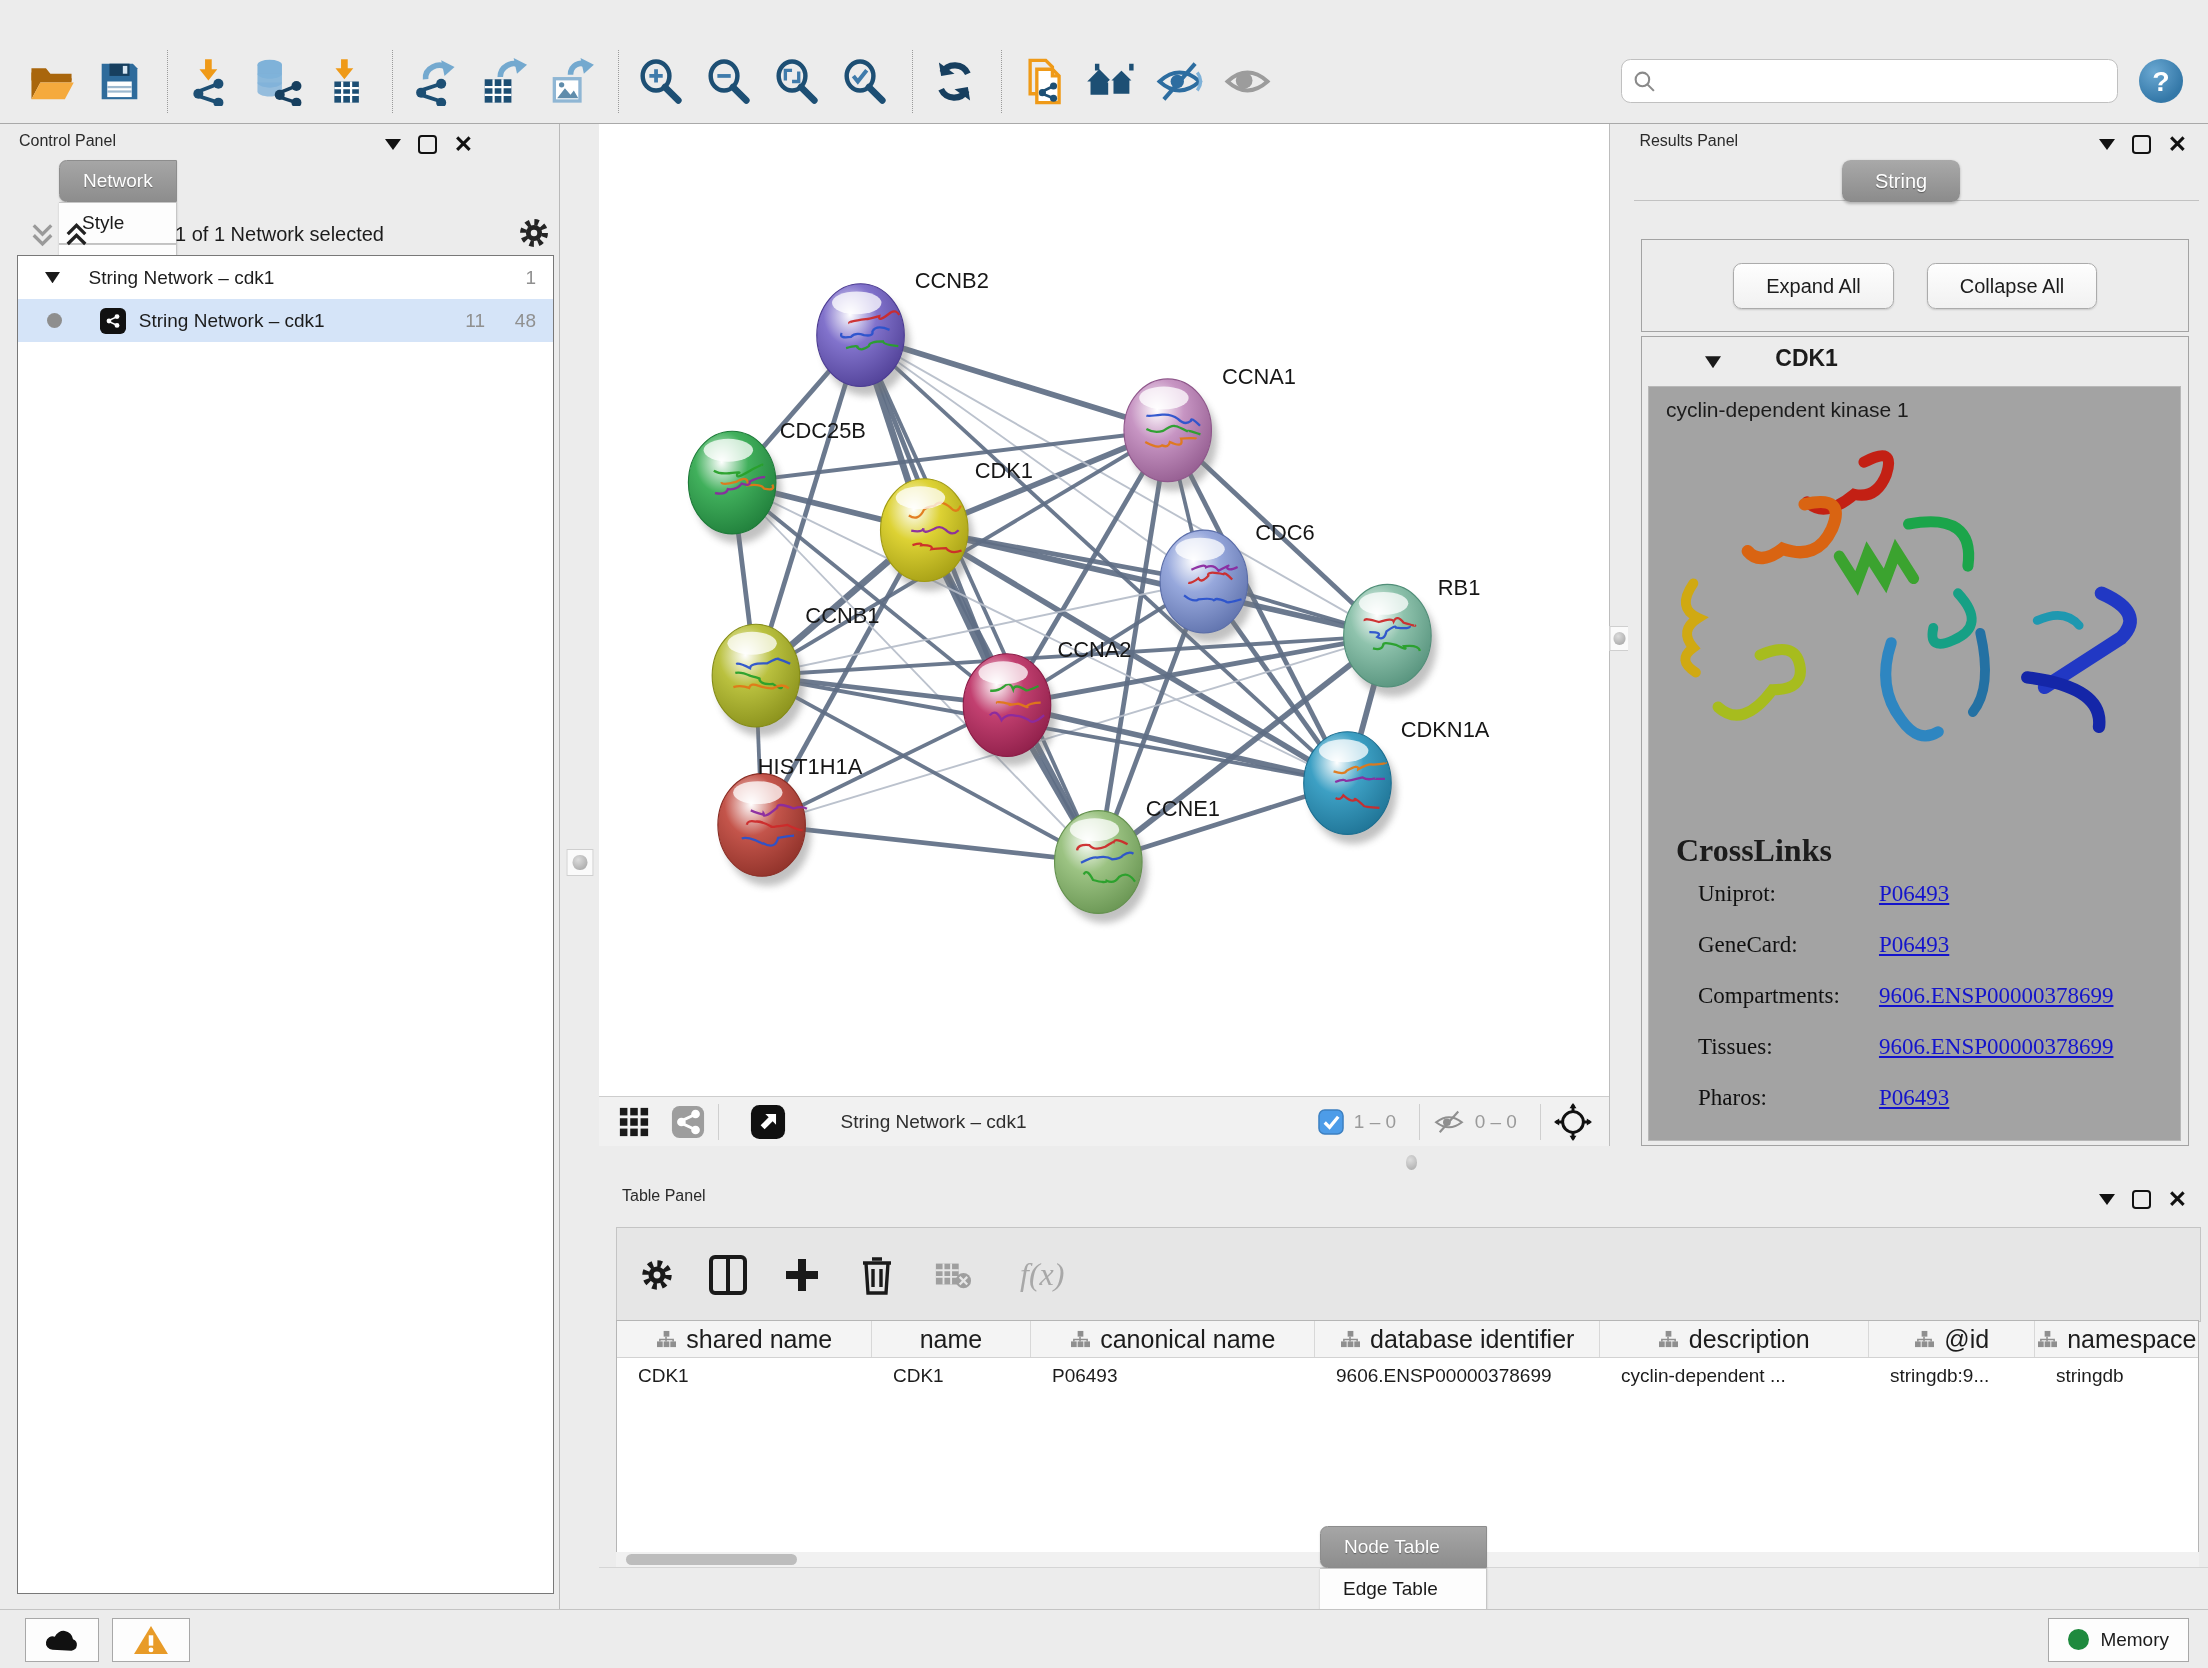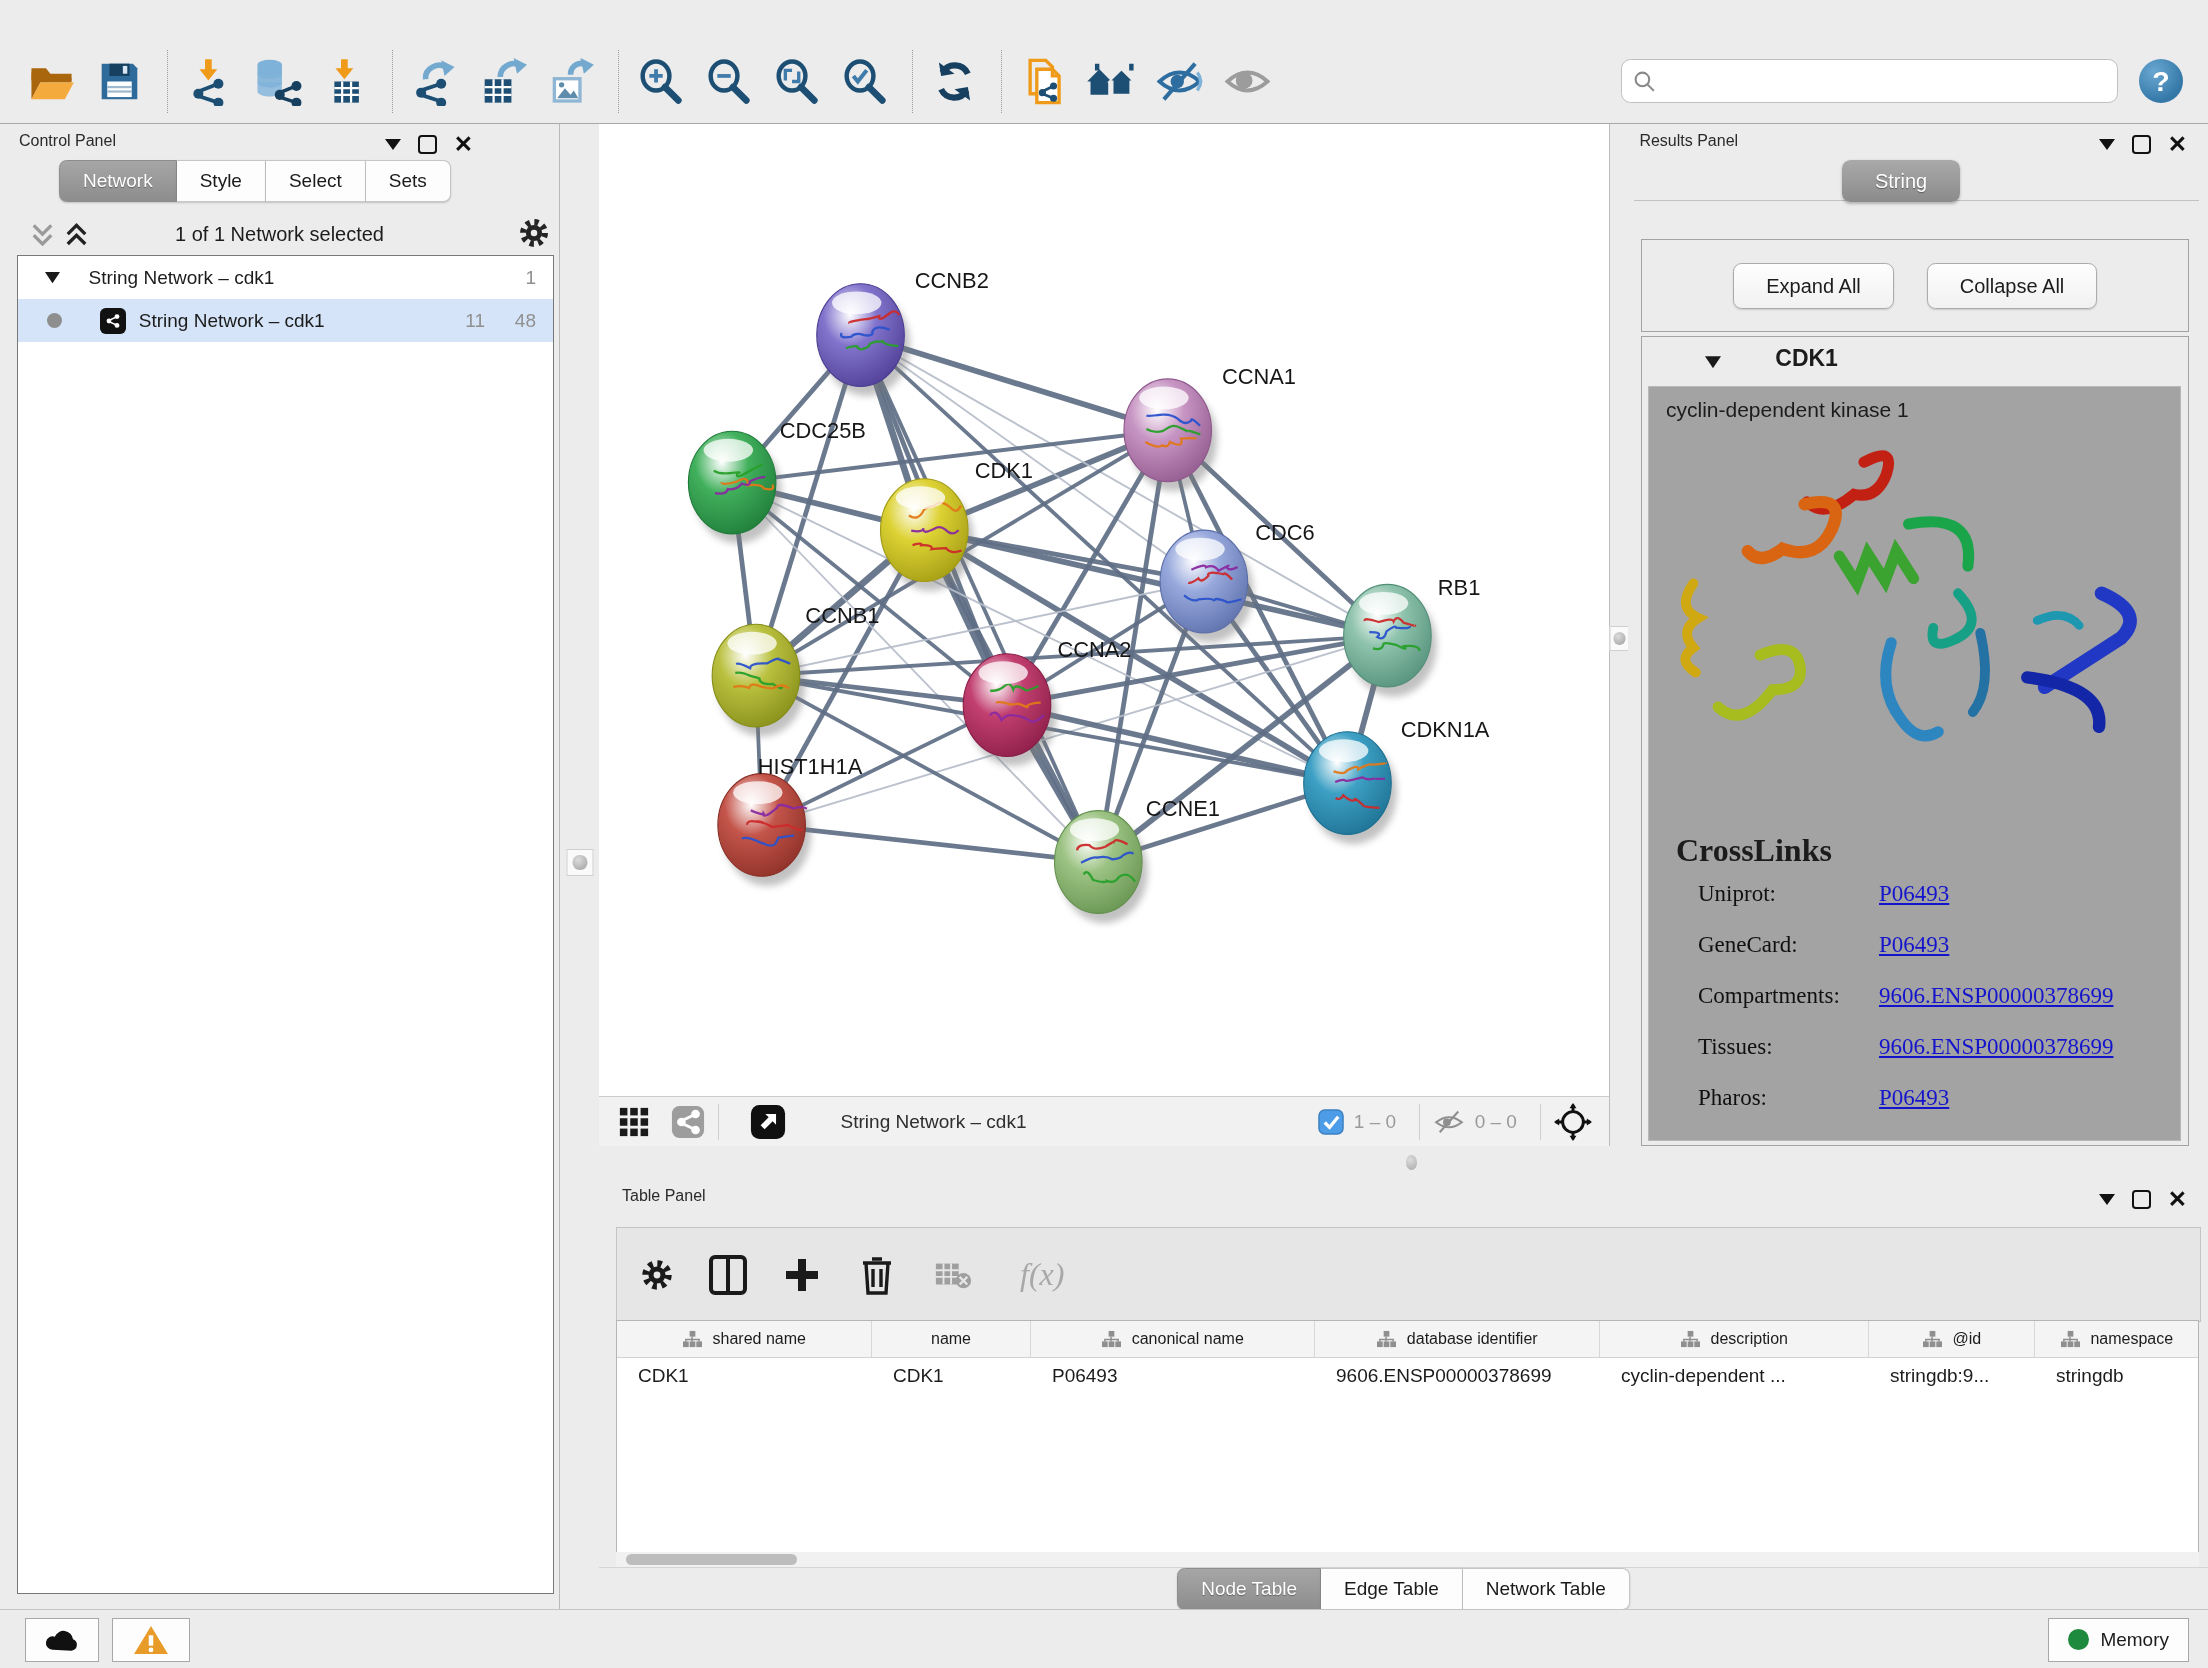--- a/index.html
+++ b/index.html
@@ -29,21 +29,21 @@
     font-size:28.5px;font-weight:bold;display:flex;align-items:center;justify-content:center;flex:0 0 auto;}
 
   
   .panel-title{font-size:16px;color:#2a2a2a;}
   .wctls{position:absolute;display:flex;align-items:center;gap:17px;}
   .wc-tri{width:0;height:0;border-left:8.6px solid transparent;border-right:8.6px solid transparent;
     border-top:11.4px solid #111;}
   .wc-float{width:14.3px;height:14.3px;border:2.9px solid #111;border-radius:3.8px;}
   .wc-x{font-size:23px;font-weight:bold;color:#111;line-height:14.3px;}
 
-  .seg-wrap{display:flex;}
+  .seg-wrap{display:flex;flex-direction:column;}
   .seg-tab{height:40px;line-height:40px;padding:0 23px;background:#fdfdfd;border:1px solid #c6c6c6;
     border-left:none;font-size:19px;color:#1a1a1a;box-shadow:0 1px 1.9px rgba(0,0,0,.18);}
   .seg-tab:first-child{border-left:1px solid #c6c6c6;border-radius:7.6px 0 0 7.6px;}
   .seg-tab:last-child{border-radius:0 7.6px 7.6px 0;}
   .seg-tab.sel{background:linear-gradient(#a6a6a6,#8d8d8d);color:#fff;
     text-shadow:0 1px 1px rgba(0,0,0,.35);border-color:#8d8d8d;}
 
   
   #control-panel{left:0;top:124px;width:559px;height:1486px;background:#ececec;}
   #cp-list{position:absolute;left:17px;top:131px;width:537px;height:1339px;background:#fff;
@@ -90,21 +90,21 @@
   .xl-label{width:181px;font-size:23px;color:#101010;}
   .xl-link{font-size:23px;color:#1414cc;text-decoration:underline;}
 
   
   #table-panel{left:599px;top:1179px;width:1609px;height:430px;background:#ececec;}
   #tp-toolbar{position:absolute;left:17px;top:48px;width:1583px;height:93px;background:#e6e6e6;
     border:1px solid #c4c4c4;display:flex;align-items:center;}
   #tp-table{position:absolute;left:17px;top:141px;width:1583px;height:247px;background:#fff;
     border:1px solid #b5b5b5;box-sizing:border-box;overflow:hidden;}
   #tp-header{display:flex;height:36px;background:#f4f4f4;border-bottom:1.9px solid #d2d2d2;}
-  .th{display:flex;align-items:center;justify-content:center;gap:9.5px;font-size:16px;color:#1c1c1c;
+  .th{display:flex;align-items:center;justify-content:center;gap:9.5px;font-size:25px;color:#1c1c1c;
     border-right:1px solid #d8d8d8;box-sizing:border-box;overflow:hidden;white-space:nowrap;flex:0 0 auto;}
   #tp-row{display:flex;height:36px;align-items:center;}
   .td{font-size:19px;padding-left:21px;box-sizing:border-box;overflow:hidden;white-space:nowrap;flex:0 0 auto;}
   #tp-hscroll{position:absolute;left:17px;top:373px;width:1583px;height:15px;background:#f1f1f1;}
   #tp-thumb{position:absolute;left:9.5px;top:1.9px;width:171px;height:11.4px;border-radius:5.7px;background:#bdbdbd;}
   #tp-tabs{position:absolute;left:0;top:388px;width:1609px;height:42px;
     border-top:1px solid #d5d5d5;border-bottom:1px solid #d5d5d5;display:flex;justify-content:center;
     align-items:center;}
   .fx{font-family:"Liberation Serif",serif;font-style:italic;font-size:32px;color:#a8a8a8;}
 

